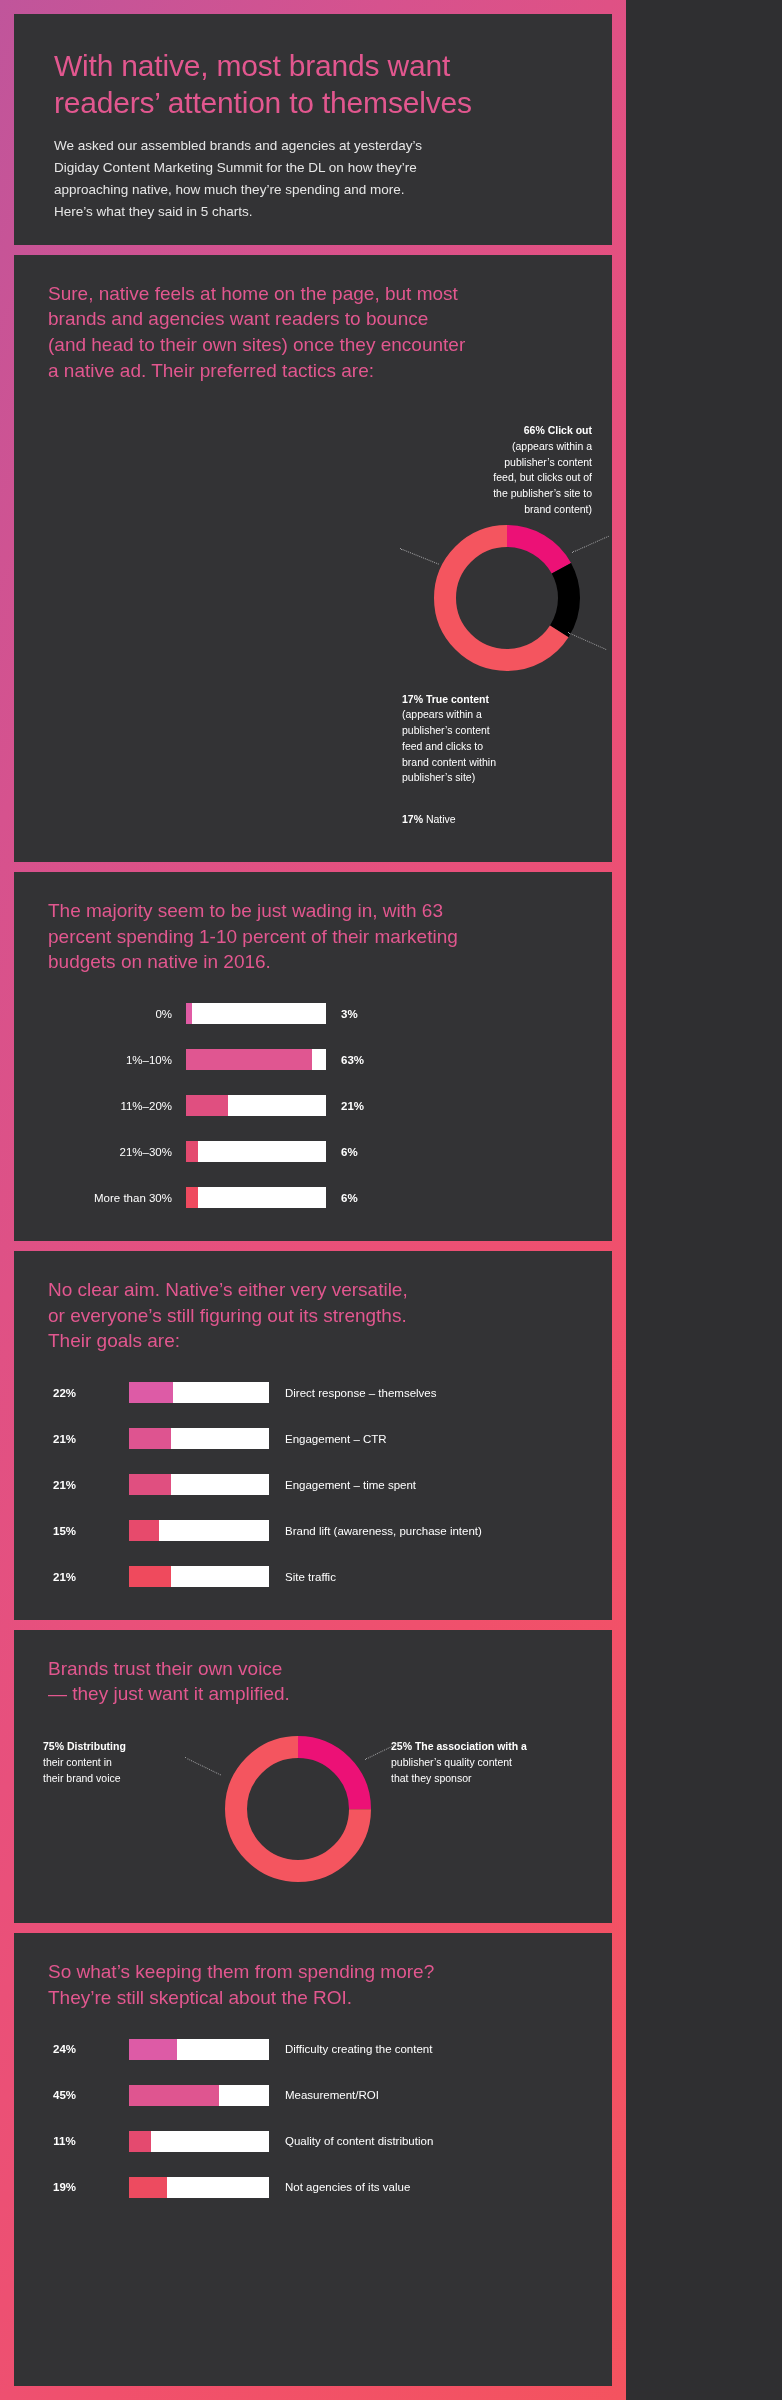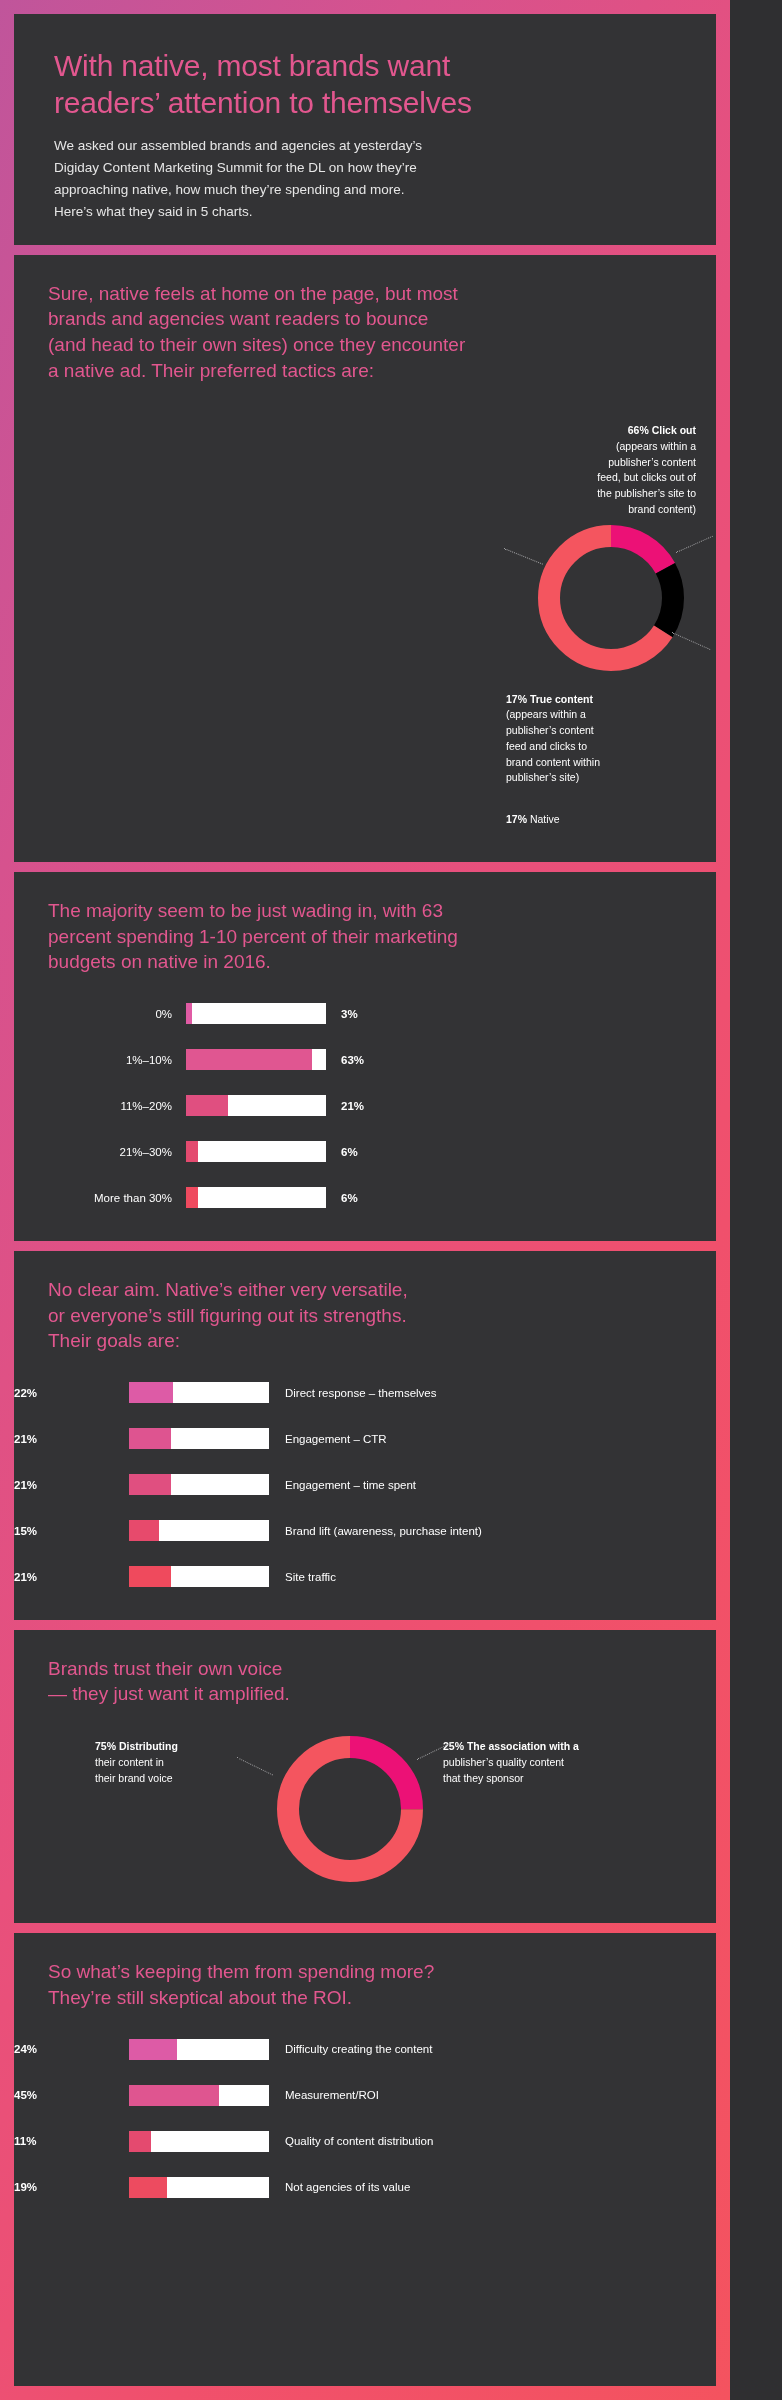--- a/index.html
+++ b/index.html
@@ -3,21 +3,21 @@
 <meta charset="utf-8">
 <style>
   * { box-sizing: border-box; margin: 0; padding: 0; }
   html, body {
     width: 782px;
     background: #2f2f31;
     font-family: "Liberation Sans", sans-serif;
   }
   .page {
     position: relative;
-    width: 730px;
+    width: 626px;
     height: 2400px;
     background: linear-gradient(115deg, #c0559b 0%, #d6528e 22%, #e8507c 48%, #f0506c 70%, #f4535f 100%);
     padding: 14px 14px 14px 14px;
     display: flex;
     flex-direction: column;
     gap: 10px;
     overflow: hidden;
   }
   .panel {
     background: #333335;
@@ -154,21 +154,21 @@
   .barA .val {
     color: #ffffff;
     font-size: 11.5px;
     font-weight: 700;
     padding-left: 15px;
   }
 
   
   .barB .val {
     width: 115px;
-    text-align: left;
+    text-align: center;
     color: #ffffff;
     font-size: 11.5px;
     font-weight: 700;
     padding-right: 14px;
   }
   .barB .track {
     width: 140px;
     height: 21px;
     background: #ffffff;
     position: relative;

